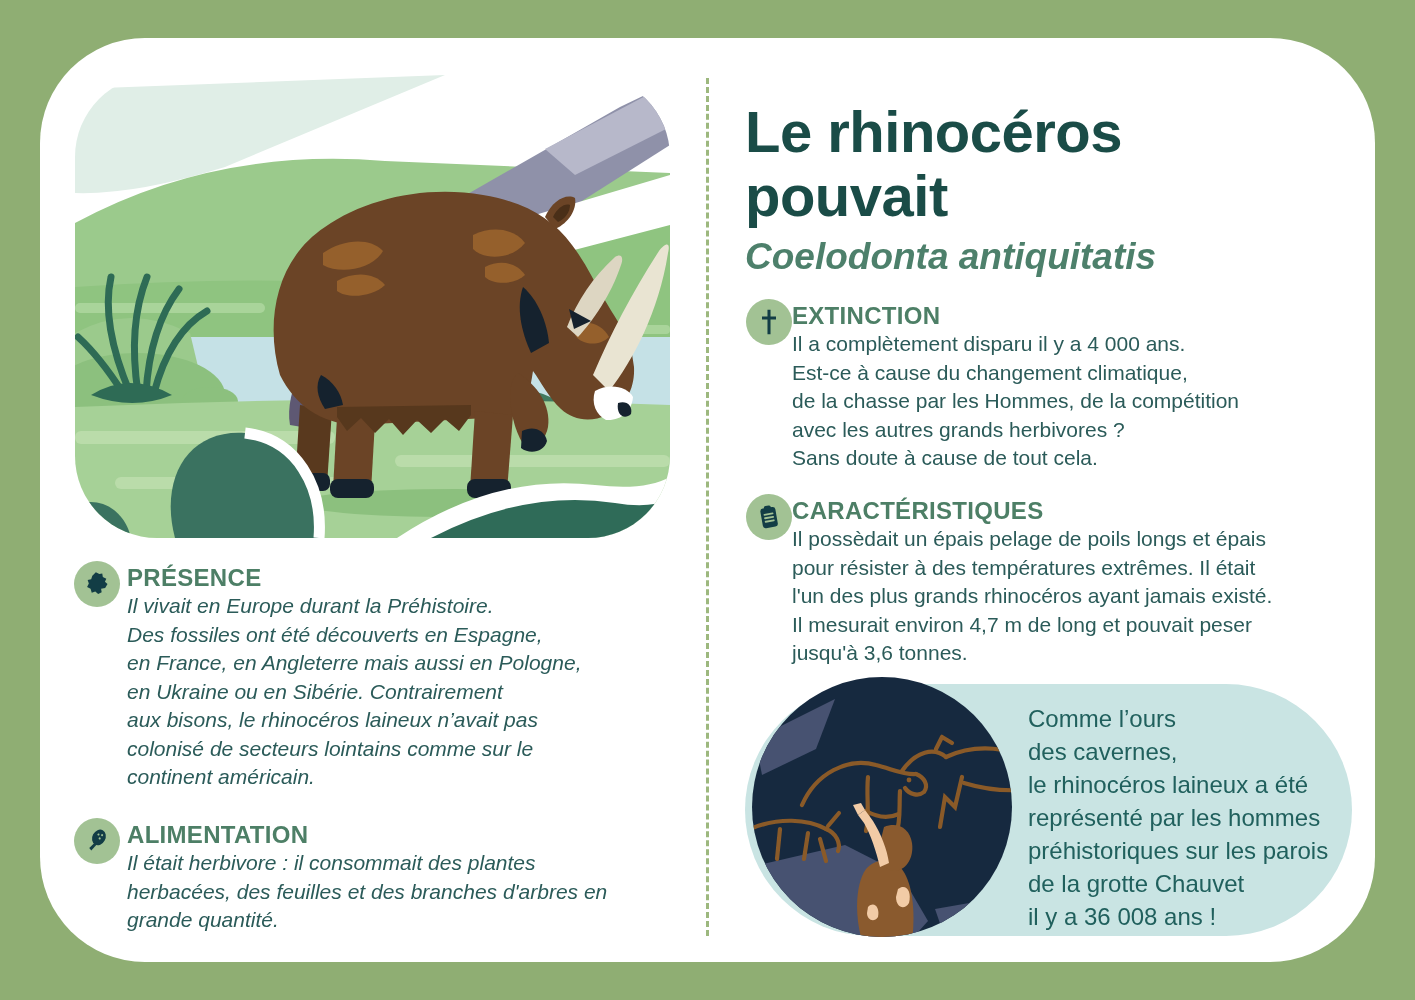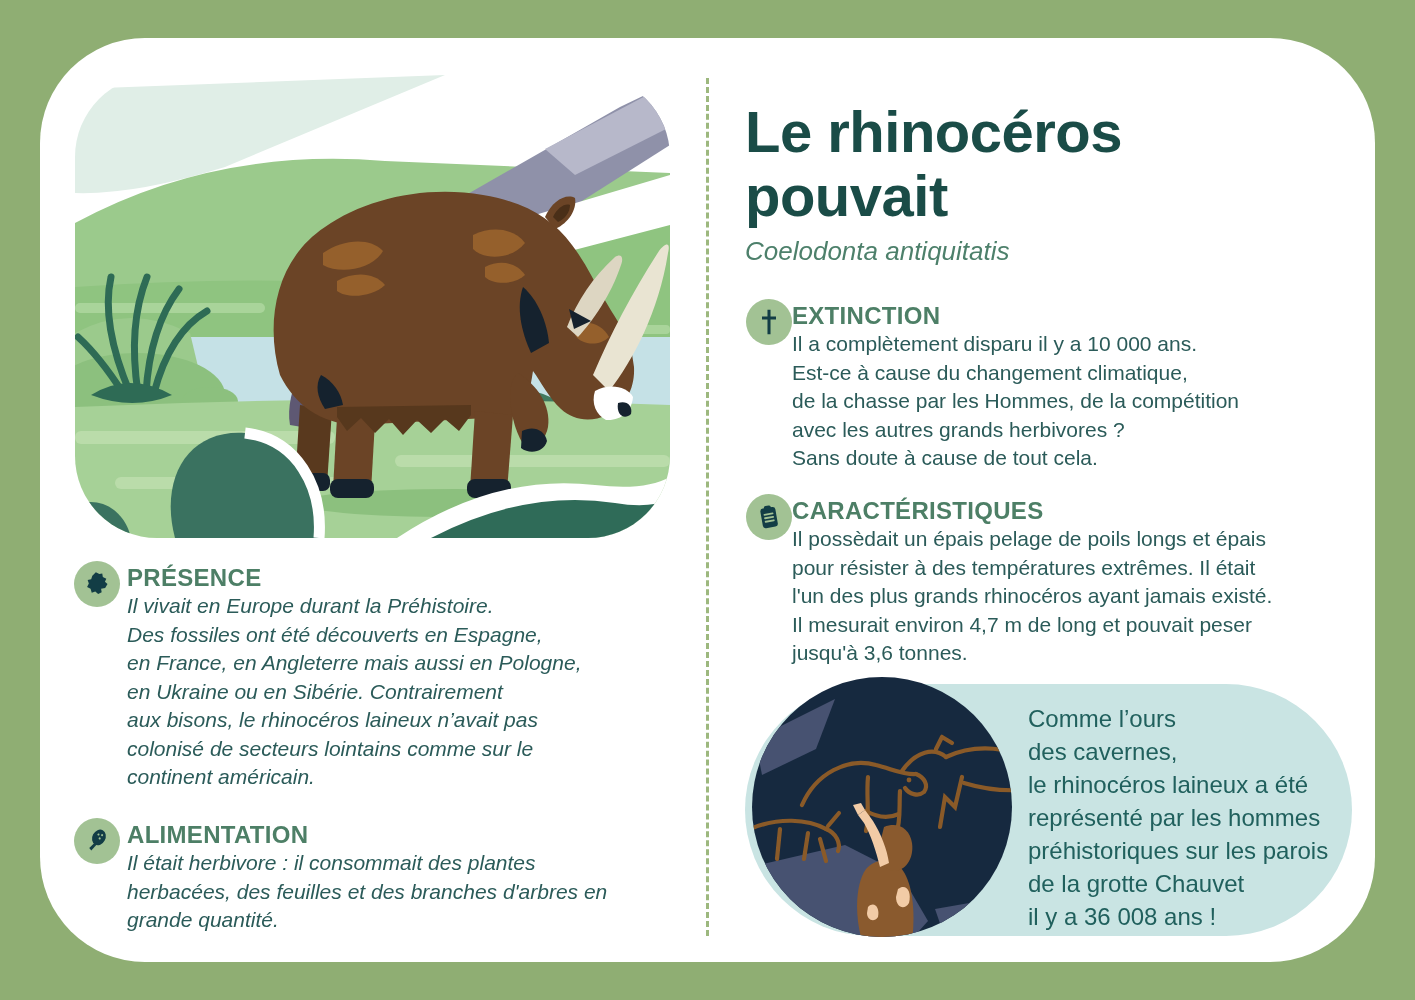--- a/index.html
+++ b/index.html
@@ -5,21 +5,21 @@
   html,body{margin:0;padding:0;}
   body{font-family:"Liberation Sans", sans-serif;}
   #canvas{position:relative;width:1415px;height:1000px;background:#8fae73;overflow:hidden;}
   .card{position:absolute;left:40px;top:38px;width:1335px;height:924px;background:#ffffff;border-radius:105px;}
   .illustration{position:absolute;left:75px;top:75px;width:595px;height:463px;border-radius:82px;overflow:hidden;}
   .illustration svg{display:block;}
 
   .divider{position:absolute;left:706px;top:78px;height:858px;width:0;border-left:3px dashed #9db87e;}
 
   .title{position:absolute;left:745px;top:100px;width:600px;color:#1a4c47;font-size:58px;font-weight:bold;line-height:64px;letter-spacing:-0.5px;}
-  .subtitle{position:absolute;left:745px;top:236px;width:600px;color:#4d806b;font-size:26px;font-style:italic;}
+  .subtitle{position:absolute;left:745px;top:236px;width:600px;color:#4d806b;font-size:37px;font-style:italic;font-weight:bold;}
 
   .icon-circle{position:absolute;width:46px;height:46px;border-radius:50%;background:#a2c294;display:flex;align-items:center;justify-content:center;}
   .icon-circle svg{display:block;}
 
   .sec-head{position:absolute;color:#4d7f66;font-size:24px;font-weight:bold;letter-spacing:0.3px;}
   .para{position:absolute;color:#2b5b59;font-size:21px;line-height:28.5px;white-space:pre-line;}
 
   .callout{position:absolute;left:745px;top:684px;width:607px;height:252px;background:#c9e4e3;border-radius:128px;}
   .callout-text{position:absolute;left:1028px;top:702px;width:330px;color:#20605d;font-size:24px;line-height:33px;white-space:pre-line;}
   .cave-scene{position:absolute;left:750px;top:677px;width:264px;height:264px;}
@@ -123,21 +123,21 @@
   <div class="subtitle">Coelodonta antiquitatis</div>
 
   <div class="divider"></div>
 
   <div class="icon-circle" style="left:746px;top:299px;">
     <svg width="28" height="28" viewBox="0 0 24 24">
       <path d="M10.7,1.5 L13.3,1.5 L13.3,7.2 L18,7.2 L18,9.8 L13.3,9.8 L13.3,22.5 L10.7,22.5 L10.7,9.8 L6,9.8 L6,7.2 L10.7,7.2 Z" fill="#123d45"></path>
     </svg>
   </div>
   <div class="sec-head" style="left:792px;top:302px;">EXTINCTION</div>
-  <div class="para" style="left:792px;top:330px;width:575px;">Il a complètement disparu il y a 10 000 ans.
+  <div class="para" style="left:792px;top:330px;width:575px;">Il a complètement disparu il y a 4 000 ans.
 Est-ce à cause du changement climatique,
 de la chasse par les Hommes, de la compétition
 avec les autres grands herbivores ?
 Sans doute à cause de tout cela.</div>
 
   <div class="icon-circle" style="left:746px;top:494px;">
     <svg width="28" height="28" viewBox="0 0 24 24">
       <g transform="rotate(-10 12 12)">
         <rect x="5.5" y="4" width="13" height="17" rx="2.5" fill="#123d45"></rect>
         <rect x="9" y="2.2" width="6" height="4.2" rx="1.6" fill="#123d45"></rect>

